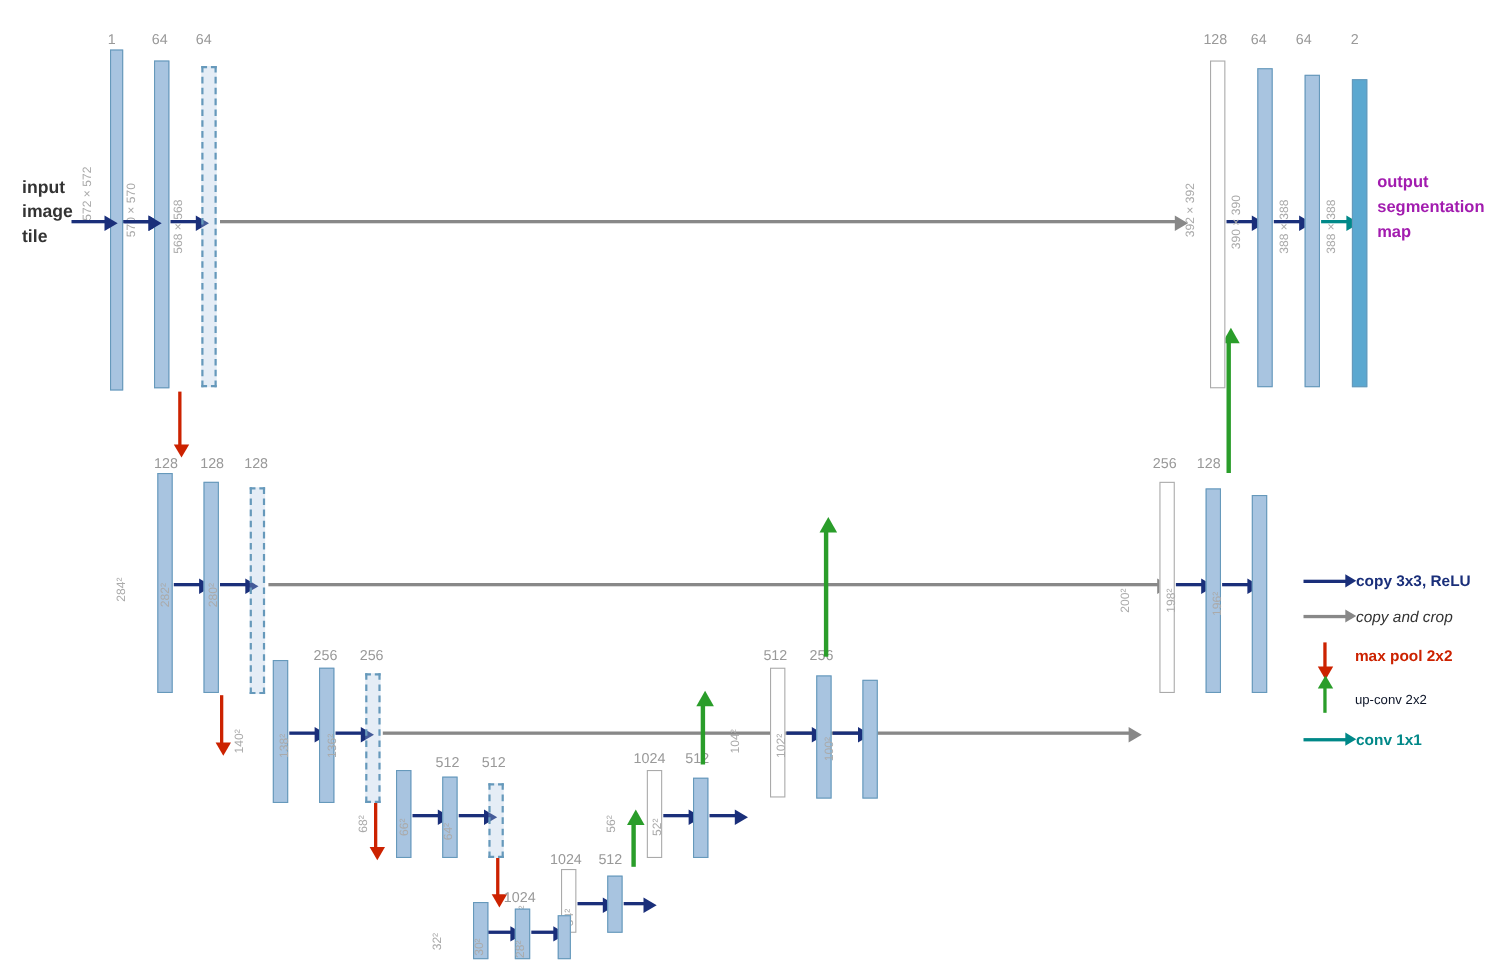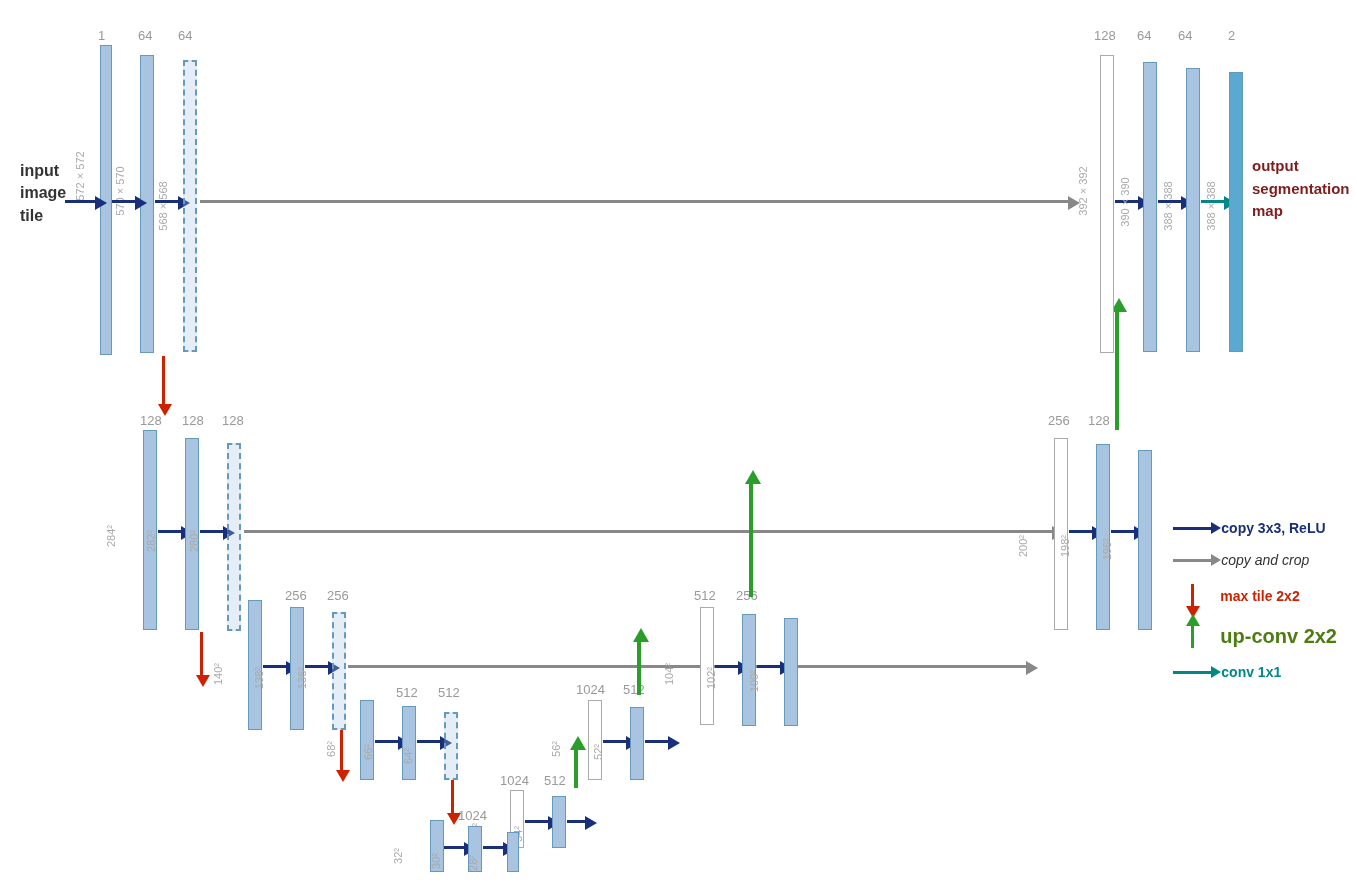--- a/index.html
+++ b/index.html
@@ -288,21 +288,21 @@
   <div class="fmap" style="left:1186px;top:68px;width:14px;height:284px;"></div>
   <div class="label" style="left:1178px;top:28px;">64</div>
   <div style="position:absolute;left:1143px;top:200px;transform:rotate(-90deg);font-size:11px;color:#aaa;white-space:nowrap;">388 × 388</div>
 
   <div class="arrow-teal" style="left:1201px;top:200px;width:25px;"></div>
 
   <div class="fmap" style="left:1229px;top:72px;width:14px;height:280px;background:#5ba8d0;"></div>
   <div class="label" style="left:1228px;top:28px;">2</div>
   <div style="position:absolute;left:1186px;top:200px;transform:rotate(-90deg);font-size:11px;color:#aaa;white-space:nowrap;">388 × 388</div>
 
-  <div style="position:absolute;left:1252px;top:155px;font-size:15px;font-weight:bold;color:#7f1d1d;line-height:1.5;">output<br>segmentation<br>map</div>
+  <div style="position:absolute;left:1252px;top:155px;font-size:15px;font-weight:bold;color:#a21caf;line-height:1.5;">output<br>segmentation<br>map</div>
 
   <div style="position:absolute;right:20px;top:520px;">
 
     <div style="display:flex;align-items:center;margin-bottom:16px;">
       <div style="width:40px;height:3px;background:#1a2f7a;position:relative;margin-right:8px;">
         <div style="position:absolute;right:-8px;top:-5px;border-left:10px solid #1a2f7a;border-top:6px solid transparent;border-bottom:6px solid transparent;"></div>
       </div>
       <span style="font-size:14px;color:#1a2f7a;font-weight:bold;">copy 3x3, ReLU</span>
     </div>
 
@@ -310,28 +310,28 @@
       <div style="width:40px;height:3px;background:#888;position:relative;margin-right:8px;">
         <div style="position:absolute;right:-8px;top:-5px;border-left:10px solid #888;border-top:6px solid transparent;border-bottom:6px solid transparent;"></div>
       </div>
       <span style="font-size:14px;color:#333;">copy and crop</span>
     </div>
 
     <div style="display:flex;align-items:center;margin-bottom:16px;">
       <div style="width:3px;height:24px;background:#cc2200;position:relative;margin-left:18px;margin-right:26px;">
         <div style="position:absolute;bottom:-10px;left:-5px;border-top:12px solid #cc2200;border-left:7px solid transparent;border-right:7px solid transparent;"></div>
       </div>
-      <span style="font-size:14px;color:#cc2200;font-weight:bold;">max tile 2x2</span>
+      <span style="font-size:14px;color:#cc2200;font-weight:bold;">max pool 2x2</span>
     </div>
 
     <div style="display:flex;align-items:center;margin-bottom:16px;">
       <div style="width:3px;height:24px;background:#2a9d2a;position:relative;margin-left:18px;margin-right:26px;">
         <div style="position:absolute;top:-10px;left:-5px;border-bottom:12px solid #2a9d2a;border-left:7px solid transparent;border-right:7px solid transparent;"></div>
       </div>
-      <span style="font-size:20px;color:#4d7c0f;font-weight:bold;">up-conv 2x2</span>
+      <span style="font-size:12px;color:#0f172a;font-weight:normal;">up-conv 2x2</span>
     </div>
 
     <div style="display:flex;align-items:center;margin-bottom:16px;">
       <div style="width:40px;height:3px;background:#008888;position:relative;margin-right:8px;">
         <div style="position:absolute;right:-8px;top:-5px;border-left:10px solid #008888;border-top:6px solid transparent;border-bottom:6px solid transparent;"></div>
       </div>
       <span style="font-size:14px;color:#008888;font-weight:bold;">conv 1x1</span>
     </div>
   </div>
 

